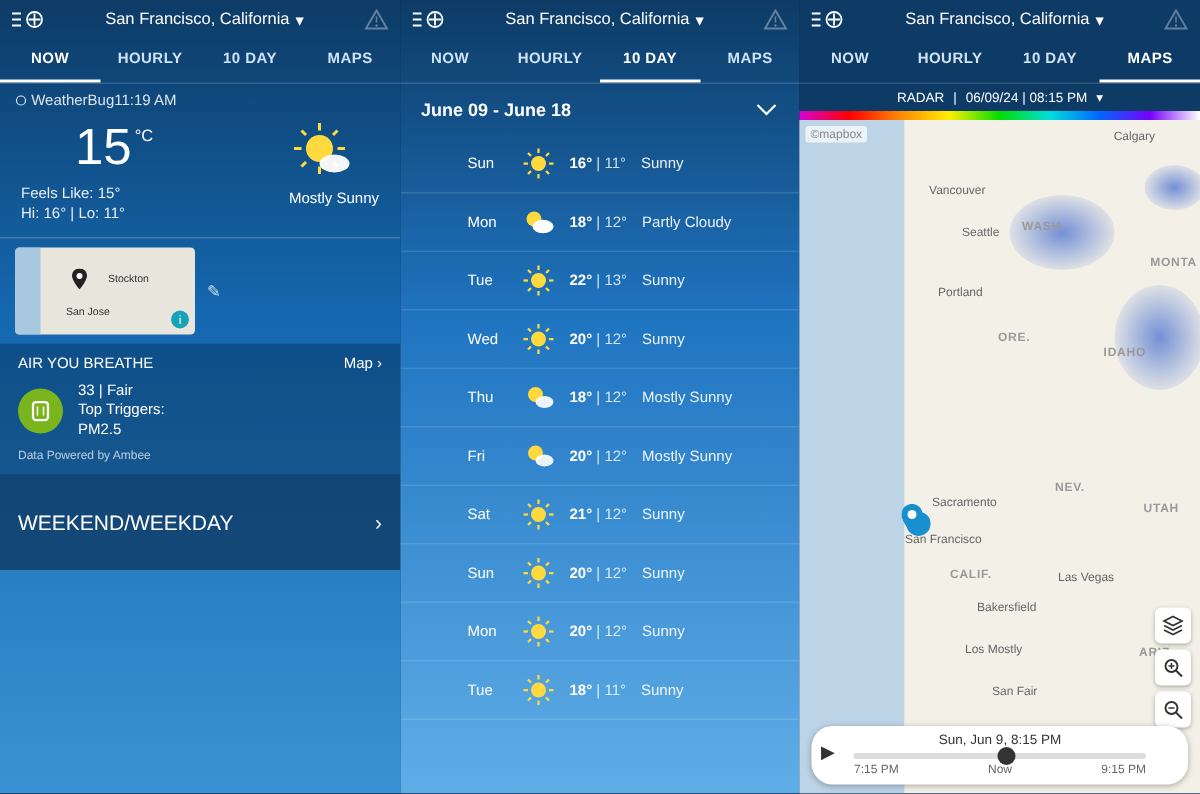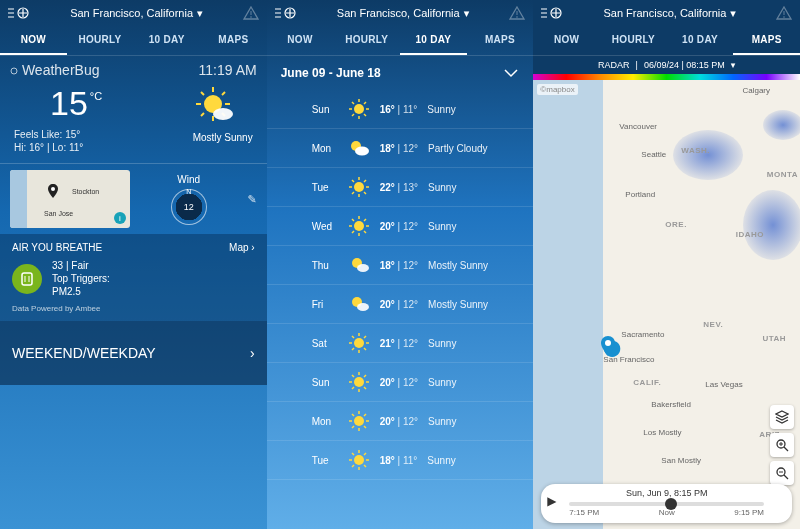--- a/index.html
+++ b/index.html
@@ -11,21 +11,21 @@
 .header { display: flex; align-items: center; padding: 6px 8px; gap: 6px; color: #fff; font-size: 11px; }
 .logo { display: flex; align-items: center; gap: 2px; }
 .loc { flex: 1; text-align: center; display: flex; align-items: center; justify-content: center; gap: 4px; cursor: pointer; }
 .warn-icon { opacity: 0.35; }
 .tabs { display: flex; border-bottom: 1px solid rgba(255,255,255,0.15); }
 .tab { flex: 1; text-align: center; padding: 8px 0; color: #cfe3f5; font-size: 10px; font-weight: 600; letter-spacing: 0.3px; cursor: pointer; }
 .tab.active { color: #fff; border-bottom: 2px solid #fff; }
 .content { flex: 1; overflow: hidden; position: relative; }
 
 
-.row1 { display: flex; padding: 6px 10px 2px; color: #fff; font-size: 14px; opacity: 0.85; justify-content: space-between; }
+.row1 { display: flex; padding: 6px 10px 2px; color: #fff; font-size: 10px; opacity: 0.85; justify-content: flex-start; }
 .now-main { display: flex; padding: 4px 14px 10px; color: #fff; }
 .temp-block { flex: 1; }
 .temp { font-size: 34px; font-weight: 300; display: flex; align-items: flex-start; margin-left: 36px; }
 .temp sup { font-size: 11px; margin-top: 6px; margin-left: 2px; }
 .feels { font-size: 10px; margin-top: 6px; opacity: 0.9; }
 .hilo { font-size: 10px; margin-top: 2px; opacity: 0.9; }
 .cond-block { text-align: center; }
 .sun-icon-svg { width: 44px; height: 44px; }
 .cond-text { font-size: 10px; margin-top: 4px; }
 .divider { height: 1px; background: rgba(255,255,255,0.2); margin: 0; }
@@ -160,26 +160,20 @@
         <span class="pin" style="left:38px;top:14px">
           <svg viewBox="0 0 10 14">
               <path d="M5 0C2 0 0 2 0 5c0 3 5 9 5 9s5-6 5-9C10 2 8 0 5 0z" fill="#222"></path>
               <circle cx="5" cy="5" r="2" fill="#fff"></circle>
             </svg>
         </span>
         <span class="city" style="left:62px;top:18px">Stockton</span>
         <span class="city" style="left:34px;top:40px">San Jose</span>
         <span class="info-dot">i</span>
       </div>
-      <div class="wind-info">
-        <span>Wind</span>
-        <div class="compass">
-            <span>12</span>
-          </div>
-      </div>
       <span class="pencil">✎</span>
     </div>
     <div class="air-card">
       <div class="air-head">
         <span>AIR YOU BREATHE</span>
         <span><span>Map</span> ›</span>
       </div>
       <div class="air-body">
         <div class="air-icon">
           <svg width="16" height="16" viewBox="0 0 16 16">
@@ -467,21 +461,21 @@
     <div class="radar-blob" style="left:230px;top:30px;width:40px;height:30px"></div>
 
     <div class="mlabel" style="right:30px;top:6px">Calgary</div>
     <div class="mlabel" style="left:86px;top:42px">Vancouver</div>
     <div class="mlabel" style="left:108px;top:70px">Seattle</div>
     <div class="mlabel" style="left:92px;top:110px">Portland</div>
     <div class="mlabel" style="left:88px;top:250px">Sacramento</div>
     <div class="mlabel" style="left:70px;top:275px">San Francisco</div>
     <div class="mlabel" style="left:118px;top:320px">Bakersfield</div>
     <div class="mlabel" style="left:110px;top:348px">Los Mostly</div>
-    <div class="mlabel" style="left:128px;top:376px">San Mostly</div>
+    <div class="mlabel" style="left:128px;top:376px">San Fair</div>
     <div class="mlabel" style="left:172px;top:300px">Las Vegas</div>
 
     <div class="mlabel state" style="left:148px;top:66px">WASH.</div>
     <div class="mlabel state" style="left:132px;top:140px">ORE.</div>
     <div class="mlabel state" style="right:36px;top:150px">IDAHO</div>
     <div class="mlabel state" style="right:2px;top:90px">MONTA</div>
     <div class="mlabel state" style="left:170px;top:240px">NEV.</div>
     <div class="mlabel state" style="right:14px;top:254px">UTAH</div>
     <div class="mlabel state" style="left:100px;top:298px">CALIF.</div>
     <div class="mlabel state" style="right:20px;top:350px">ARIZ</div>

